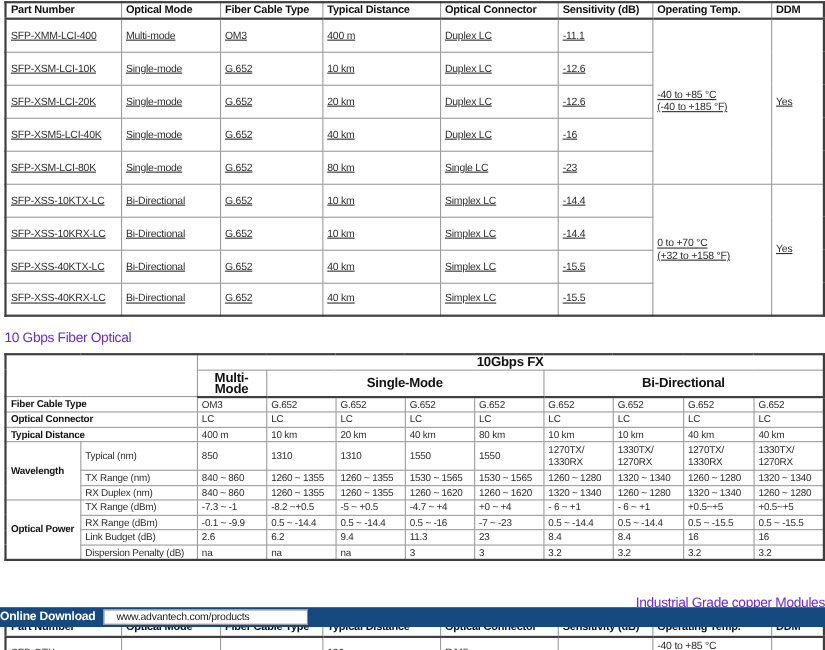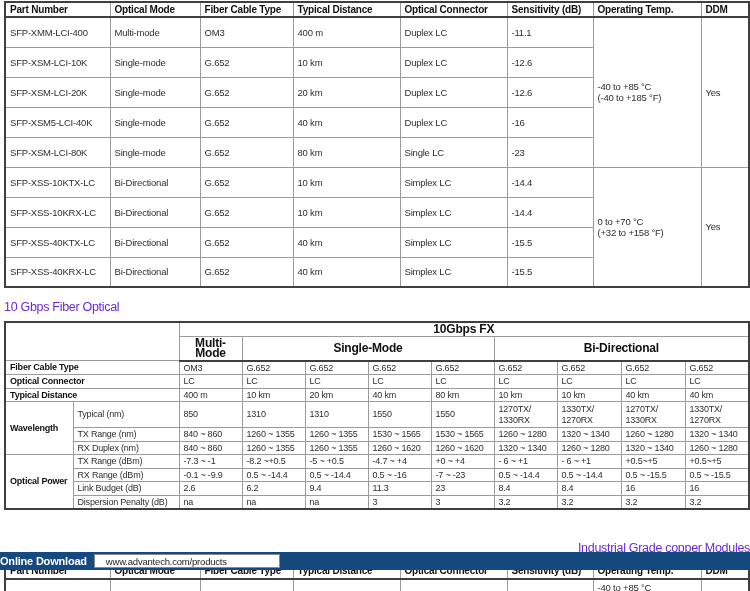--- a/index.html
+++ b/index.html
@@ -15,21 +15,21 @@
     border:1px solid #9c9c9c; font-size:9.5px; line-height:11px;
     padding:1px 4px; text-align:left; vertical-align:middle; font-weight:normal;
     overflow:hidden; white-space:pre-line;
   }
   th { font-weight:bold; color:#111; }
   .outer { border:2px solid #3f3f3f; }
 
   
   #t1 { margin-top:1px; }
   #t1 thead th { border-bottom:2px solid #3f3f3f; font-size:10px; height:15px; }
-  #t1 tbody tr { height:30px; }
+  #t1 tbody tr { height:30px;text-decoration:underline; }
 
   
   .section-title { font-size:12.5px; font-weight:normal; color:#6d28d9; margin:12px 0 7px 4px; letter-spacing:-0.3px; }
   .section-title.second { margin-top:31px; margin-bottom:6px;text-align:right; }
 
   
   #t2 td, #t2 th { font-size:9px; line-height:10.5px; }
   #t2 tr { height:13.5px; }
   #t2 tr.tall { height:26px; }
   #t2 .center { text-align:center; }

